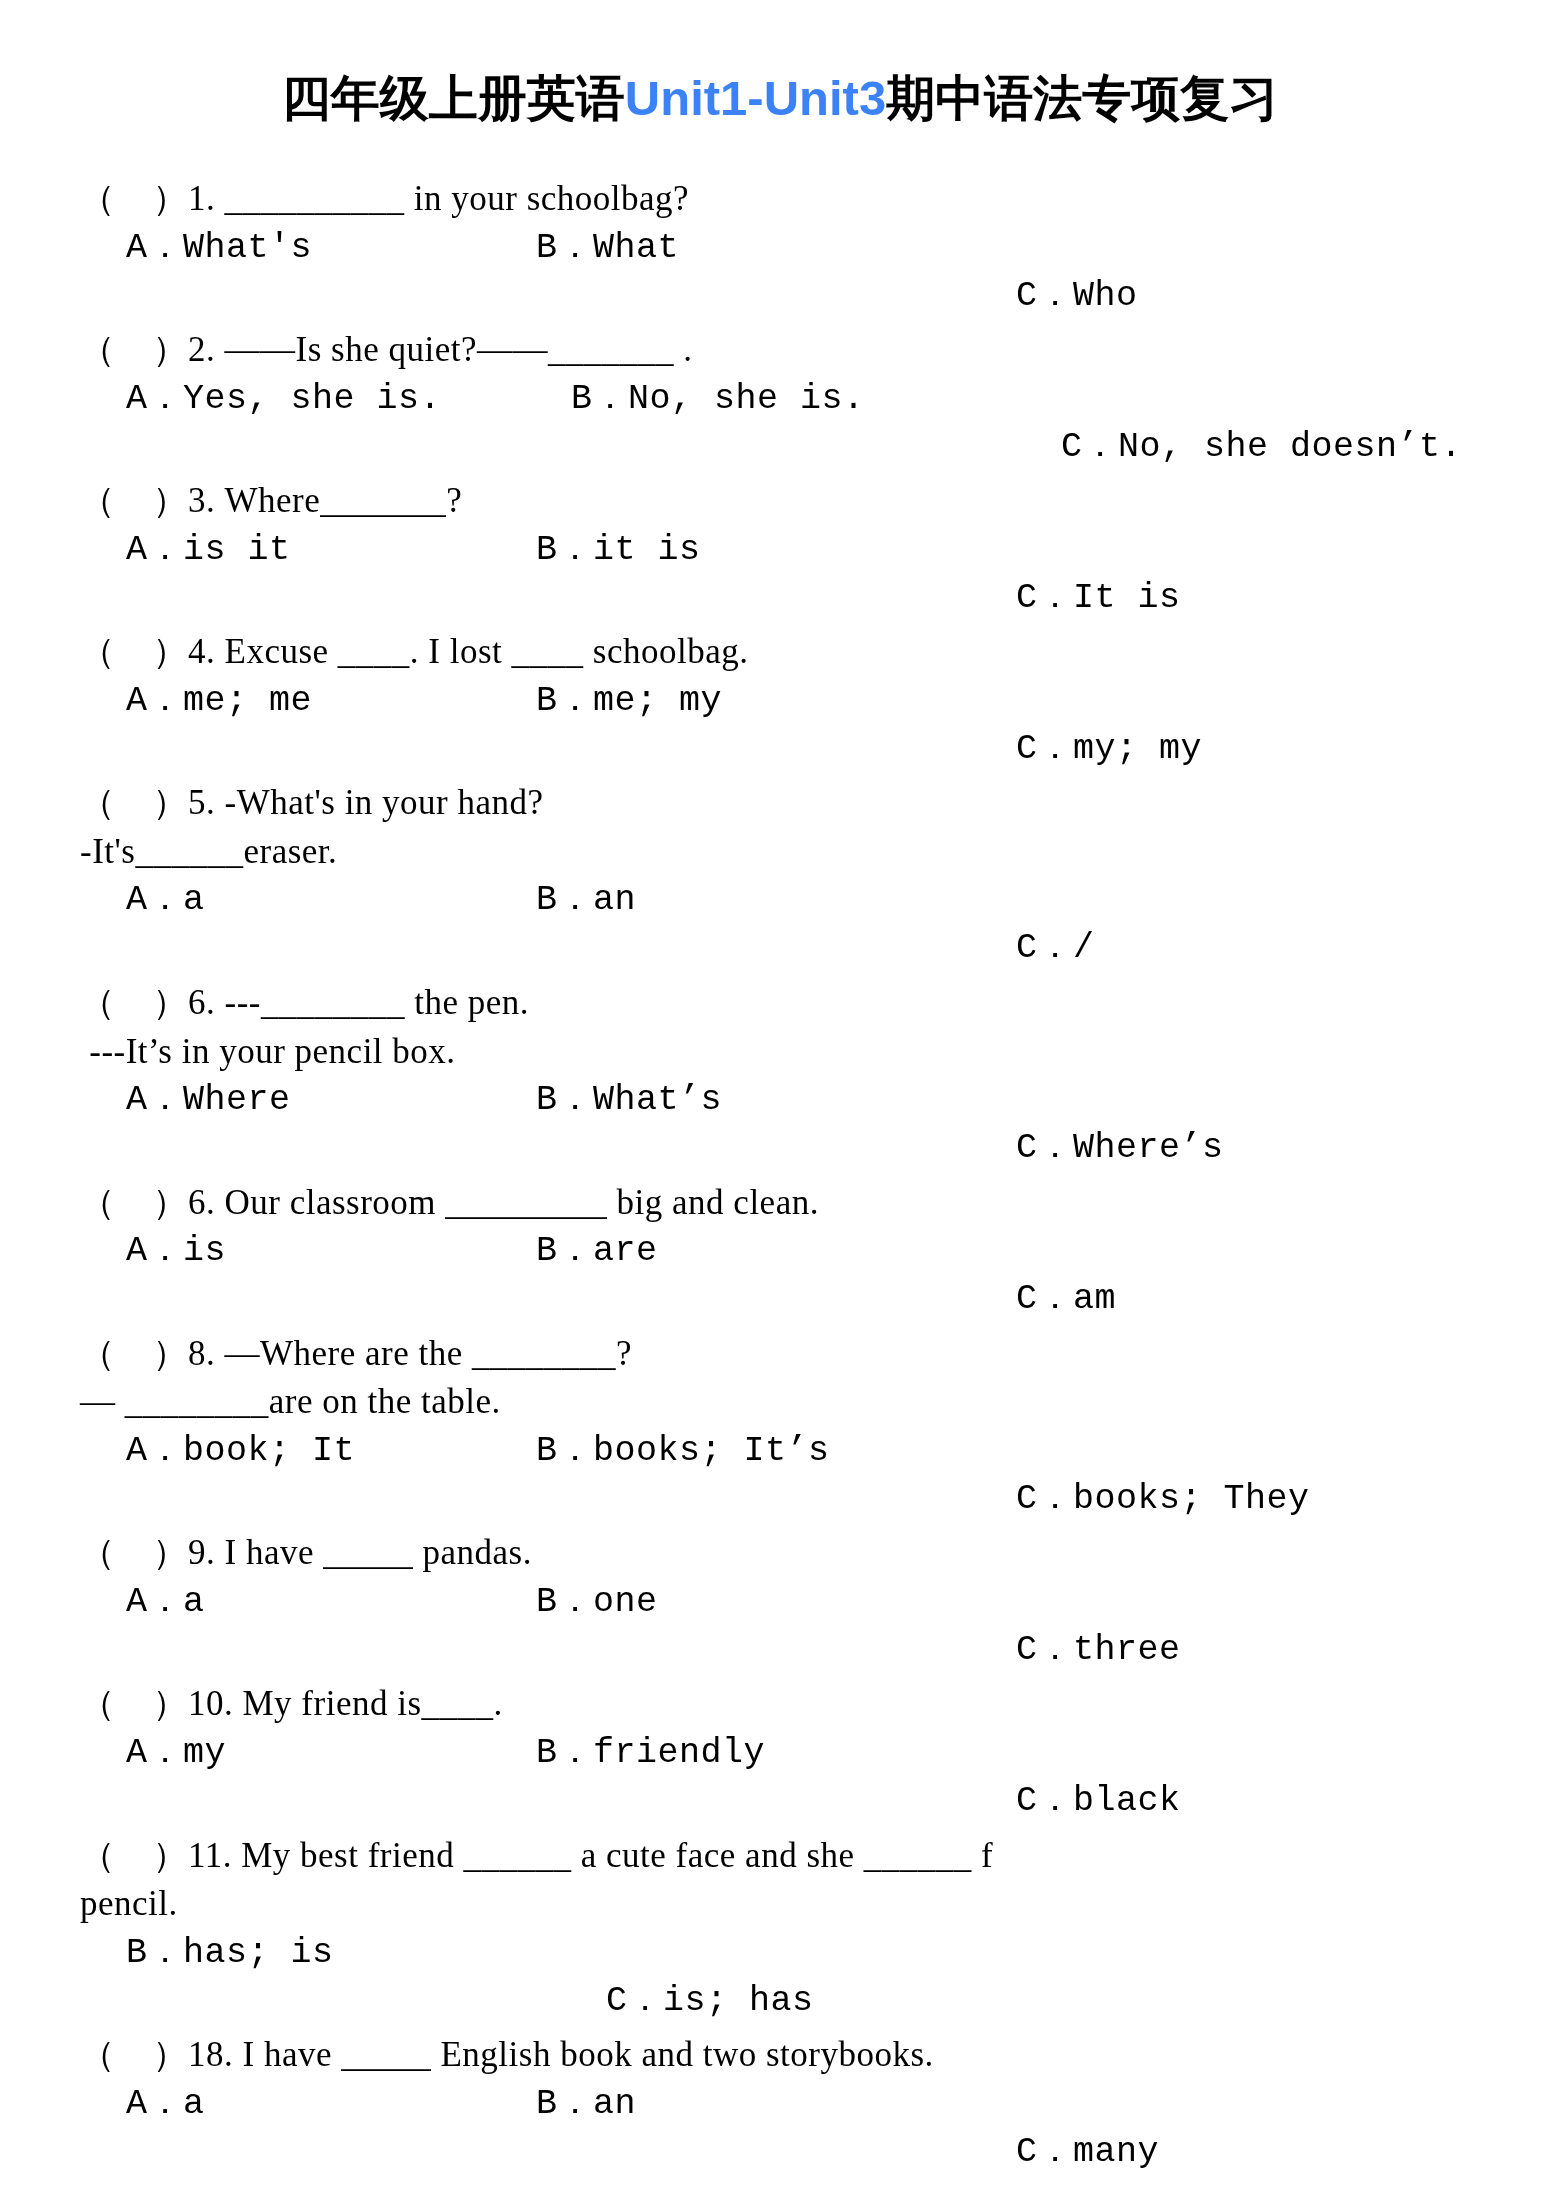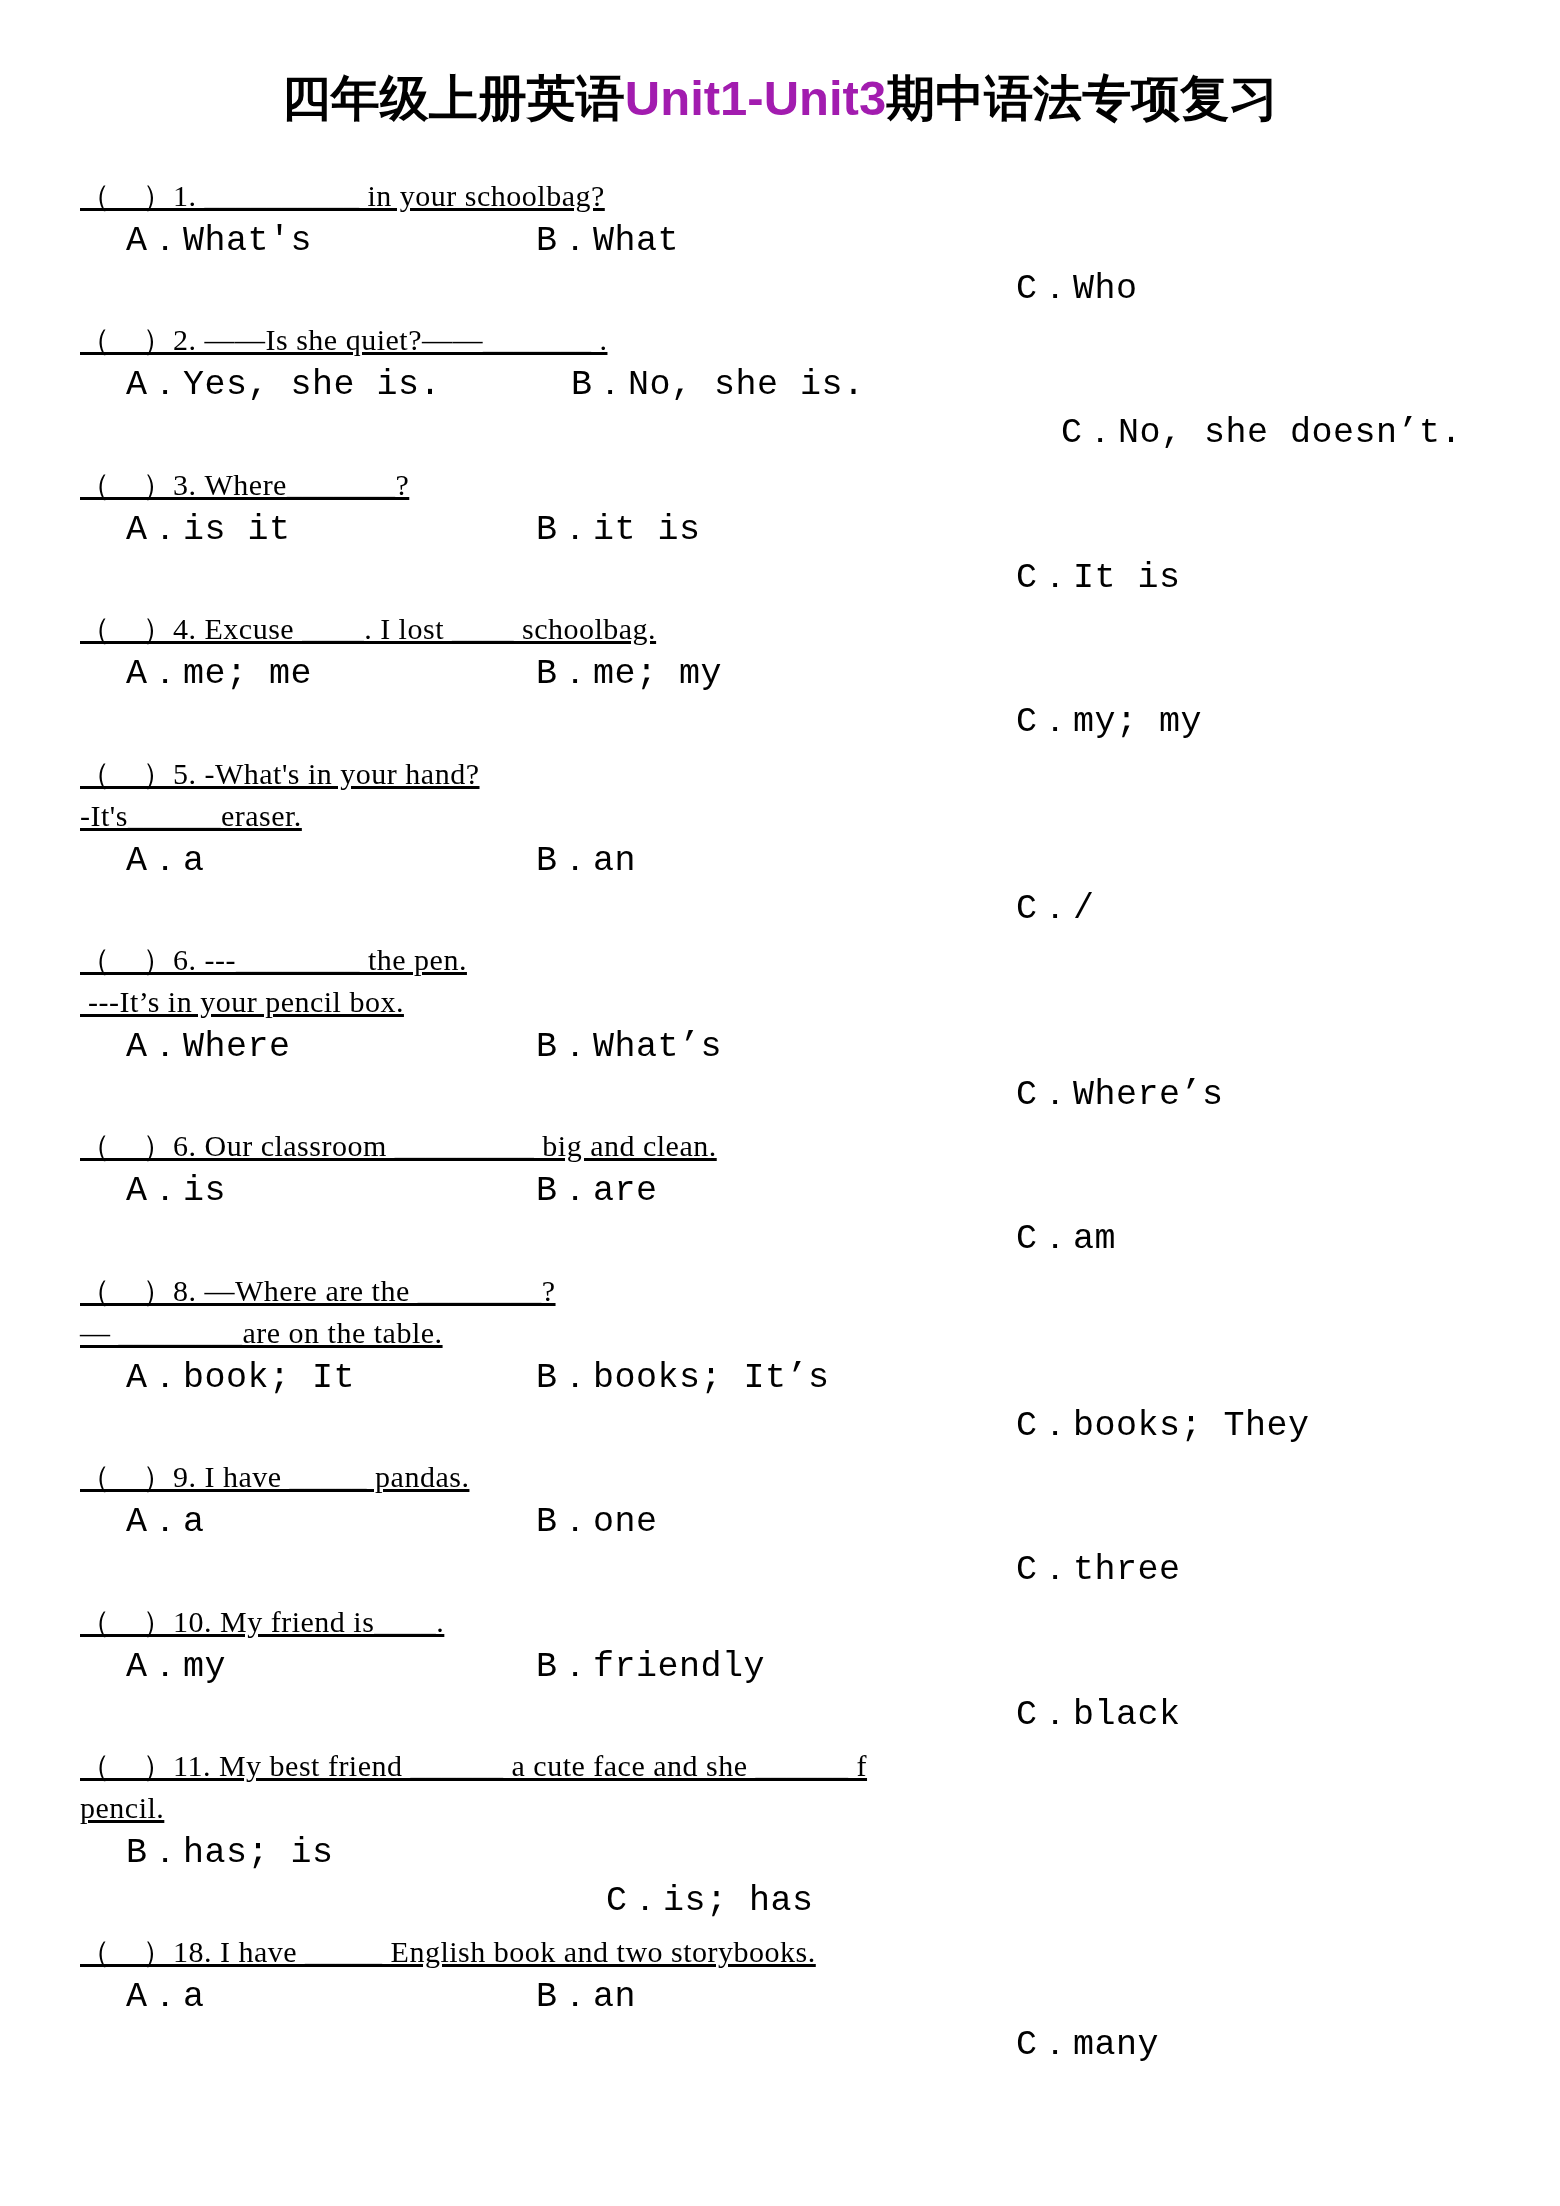--- a/index.html
+++ b/index.html
@@ -23,32 +23,31 @@
   .title {
     text-align: center;
     font-family: "Liberation Sans", sans-serif;
     font-weight: bold;
     font-size: 49px;
     letter-spacing: 0px;
     margin: 14px 0 44px 0;
     white-space: nowrap;
   }
   .title .red {
-    color: #a21caf;
+    color: #3b82f6;
   }
   .q-block {
     margin-bottom: 2px;
   }
   .q-line {
-    font-size: 30px;
+    font-size: 35px;
     line-height: 1.33;
     white-space: pre-wrap;
     margin: 0 0 2px 0;
     letter-spacing: 0.5px;
-    text-decoration: underline;
   }
   .q-line.cont {
     padding-left: 0px;
   }
   .opts {
     display: flex;
     font-size: 35px;
     line-height: 1.33;
     margin: 0 0 8px 0;
     padding-left: 46px;

